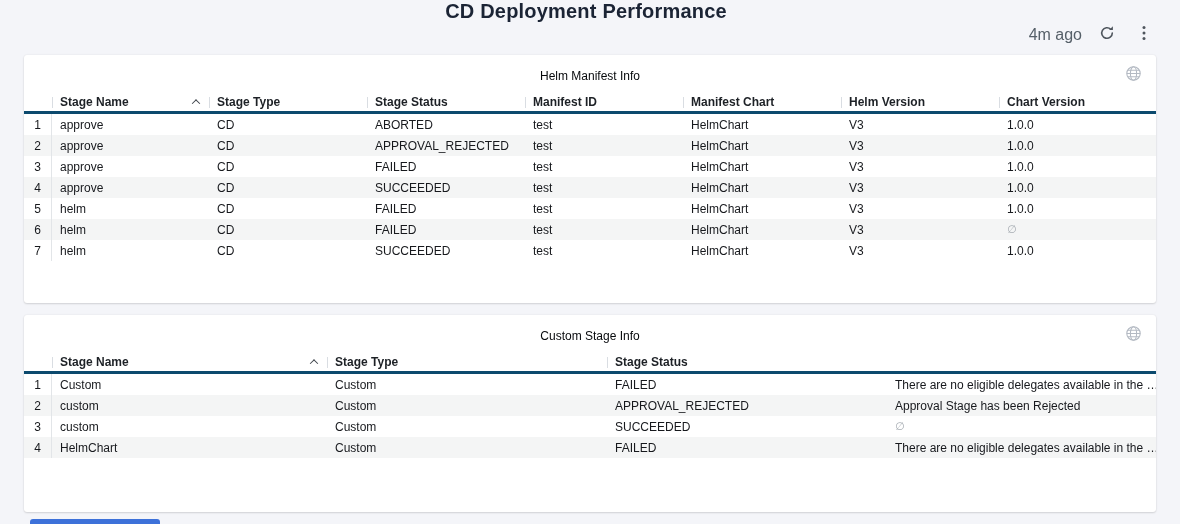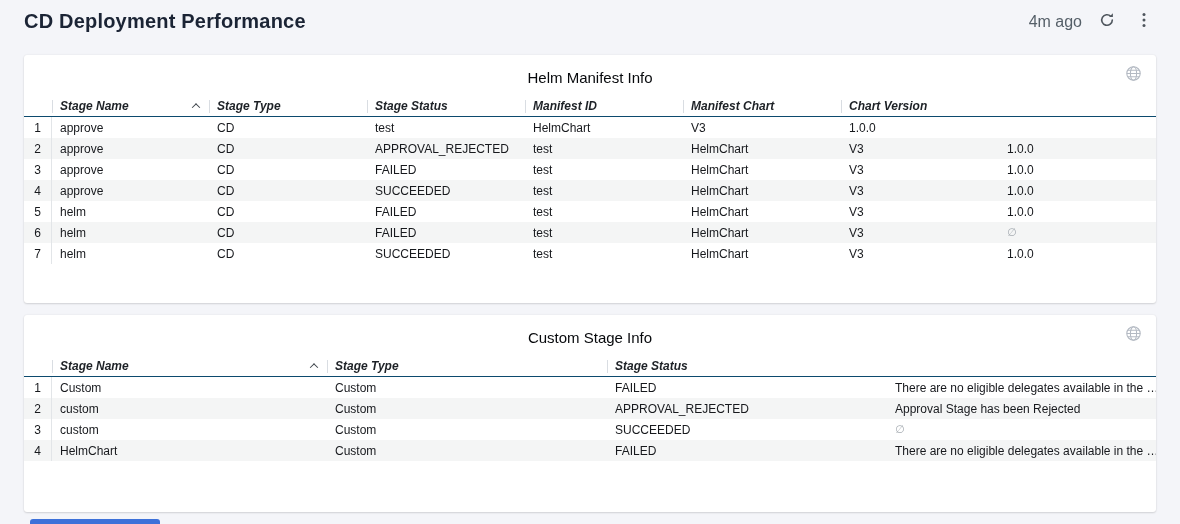--- a/index.html
+++ b/index.html
@@ -4,39 +4,39 @@
 <style>
   * { box-sizing: border-box; }
   html,body { margin:0; padding:0; }
   body {
     width:1180px; height:524px;
     background:#f4f5f9;
     font-family:"Liberation Sans","DejaVu Sans",sans-serif;
     overflow:hidden; position:relative;
   }
   
-  .dash-header { display:flex; align-items:center; height:43px; padding:0 32px 0 24px; }
+  .dash-header { display:flex; align-items:center; height:43px; padding:0 32px 0 24px;flex-direction:column; }
   .page-title { margin:0; font-size:20px; font-weight:600; color:#1b2435; letter-spacing:.2px; }
   .header-right { margin-left:auto; display:flex; align-items:center; gap:15px; }
   .refresh-label { font-size:16px; color:#555f68; }
   .icon-btn { background:none; border:none; padding:2px; margin:0; cursor:pointer; display:flex; align-items:center; }
   .kebab-btn { margin-left:8px; }
   
   .panel { position:relative; margin:12px 24px 0 24px; background:#ffffff; border-radius:3px;
            box-shadow:0 1px 2px rgba(0,0,0,.13), 0 0 2px rgba(0,0,0,.08); overflow:hidden; }
   .panel-1 { height:248px; }
   .panel-2 { height:197px; }
-  .panel-title { margin:0; padding-top:14px; text-align:center; font-size:15px; font-weight:500; color:#07090c; }
+  .panel-title { margin:0; padding-top:14px; text-align:center; font-size:12px; font-weight:500; color:#07090c; }
   .globe-btn { position:absolute; top:8px; right:12px; background:none; border:none; padding:2px; cursor:pointer; }
   
   .gtable { margin-top:10px; }
   .trow { display:grid; height:21px; align-items:stretch; }
   [data-table="0"] .trow { grid-template-columns:28px 157px 158px 158px 158px 158px 158px minmax(0,1fr); }
   [data-table="1"] .trow { grid-template-columns:28px 275px 280px 280px minmax(0,1fr); }
-  .thead { border-bottom:1px solid #0c4a6e;font-style:italic; }
+  .thead { border-bottom:3px solid #0c4a6e; }
   .th { position:relative; display:flex; align-items:center; padding-left:8px;
         font-size:12px; font-weight:700; color:#1d2126; white-space:nowrap; overflow:hidden; }
   .th:not(.numcol)::before { content:""; position:absolute; left:0; top:4px; bottom:3px; width:1px; background:#d9dde2; }
   .sort-caret { margin-left:auto; margin-right:10px; width:6px; height:6px; flex:none;
                 border-left:1.5px solid #3f454c; border-top:1.5px solid #3f454c;
                 transform:rotate(45deg) translate(1px,1px); }
   .td { display:flex; align-items:center; padding-left:8px; font-size:12px; color:#17191d;
         white-space:nowrap; overflow:hidden; text-overflow:ellipsis; }
   .numcol { padding-left:0; padding-right:10px; justify-content:flex-end; }
   .td.numcol { border-right:1px solid #e2e5e8; }
@@ -101,28 +101,32 @@
         <div class="th">
           <div class="th-label">Stage Status</div>
         </div>
         <div class="th">
           <div class="th-label">Manifest ID</div>
         </div>
         <div class="th">
           <div class="th-label">Manifest Chart</div>
         </div>
         <div class="th">
+          <div class="th-label">Helm Version</div>
+        </div>
+        <div class="th">
           <div class="th-label">Chart Version</div>
         </div>
       </div>
       <div class="tbody">
         <div class="trow">
           <div class="td numcol">1</div>
           <div class="td">approve</div>
           <div class="td">CD</div>
+          <div class="td">ABORTED</div>
           <div class="td">test</div>
           <div class="td">HelmChart</div>
           <div class="td">V3</div>
           <div class="td">1.0.0</div>
         </div>
         <div class="trow">
           <div class="td numcol">2</div>
           <div class="td">approve</div>
           <div class="td">CD</div>
           <div class="td">APPROVAL_REJECTED</div>

